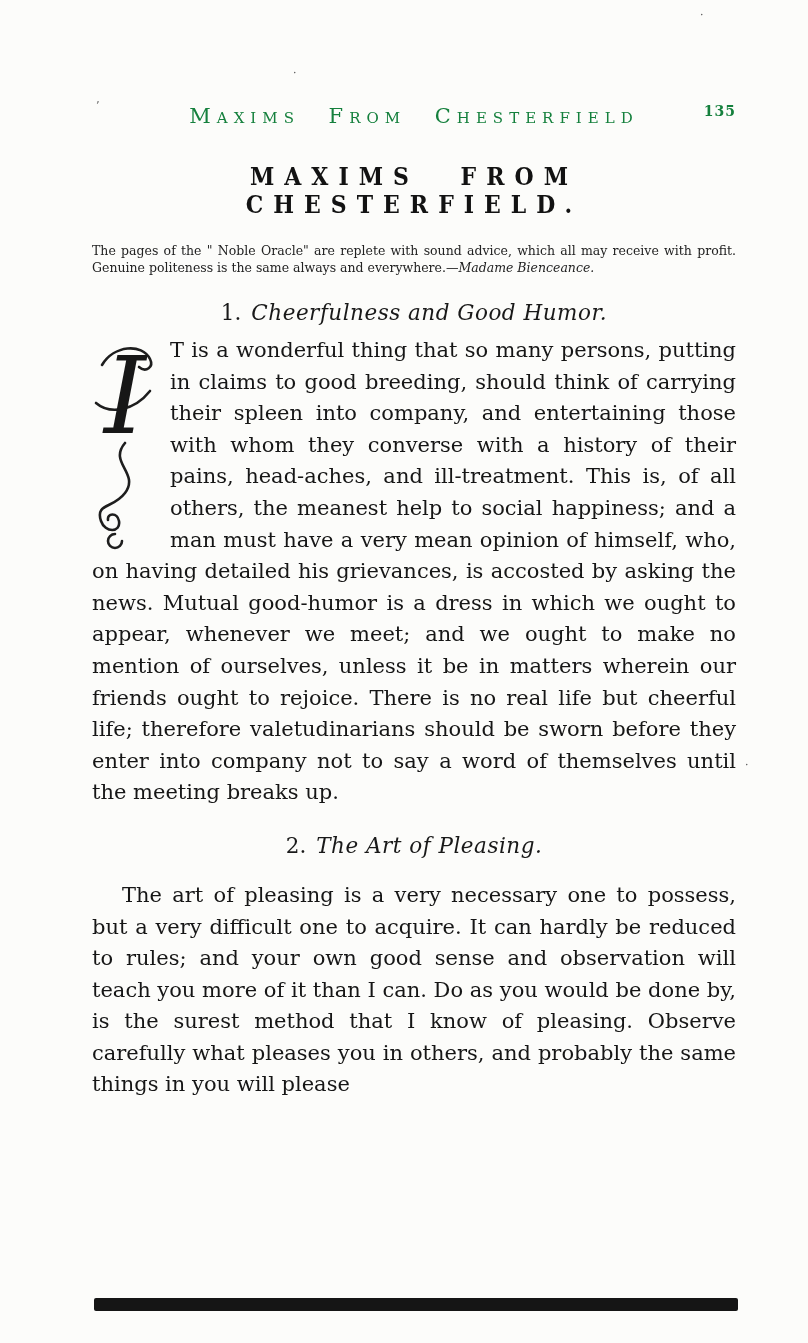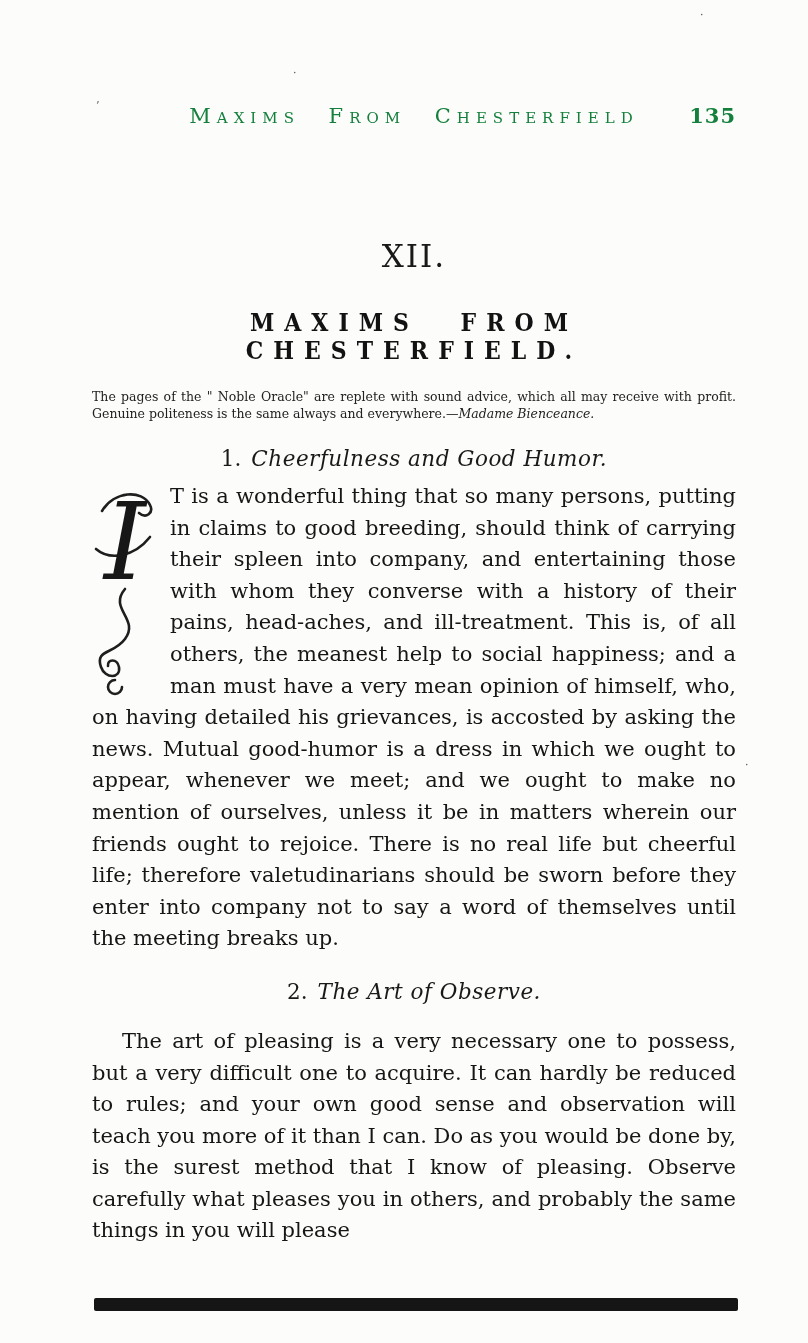--- a/index.html
+++ b/index.html
@@ -31,21 +31,21 @@
     word-spacing: 16px;
     color: #15803d;
   }
   .rh-page {
     position: absolute;
     right: 0;
     top: -1px;
     font-variant: normal;
     font-weight: bold;
     letter-spacing: 1px;
-    font-size: 21px;
+    font-size: 14px;
   }
   
   .chapter-number {
     margin-top: 110px;
     text-align: center;
     font-size: 31px;
     letter-spacing: 2px;
   }
   .chapter-title {
     margin-top: 36px;
@@ -114,21 +114,20 @@
 <body>
 
 <div class="page">
   <div class="content">
 
     <div class="running-header">
       <span class="rh-title">Maxims From Chesterfield</span>
       <span class="rh-page">135</span>
     </div>
 
-    <div class="chapter-number">XII.</div>
 
     <div class="chapter-title">MAXIMS FROM CHESTERFIELD.</div>
 
     <p class="epigraph"><span>The pages of the " Noble Oracle" are replete with sound advice, which all may receive with profit. Genuine politeness is the same always and everywhere.—</span><em>Madame Bienceance.</em></p>
 
     <h3 class="section-heading">
       <span class="num">1.</span><em class="ttl">Cheerfulness and Good Humor.</em>
     </h3>
 
     <p class="para">
@@ -139,21 +138,21 @@
             <path d="M4 64 C 18 76 42 72 58 52"></path>
             <path d="M33 104 C 16 124 48 134 33 154 C 21 170 3 164 9 182 C 13 194 29 194 27 182 C 25 173 15 174 16 181"></path>
             <path d="M30 202 a7 7 0 1 1 -7 -7"></path>
           </g>
           <text x="12" y="94" font-size="106" font-style="italic" font-family="DejaVu Serif, serif" fill="#171717">I</text>
         </svg>
       </span><span>T is a wonderful thing that so many persons, putting in claims to good breeding, should think of carrying their spleen into company, and entertaining those with whom they converse with a history of their pains, head-aches, and ill-treatment. This is, of all others, the meanest help to social happiness; and a man must have a very mean opinion of himself, who, on having detailed his grievances, is accosted by asking the news. Mutual good-humor is a dress in which we ought to appear, whenever we meet; and we ought to make no mention of ourselves, unless it be in matters wherein our friends ought to rejoice. There is no real life but cheerful life; therefore valetudinarians should be sworn before they enter into company not to say a word of themselves until the meeting breaks up.</span>
     </p>
 
     <h3 class="section-heading">
-      <span class="num">2.</span><em class="ttl">The Art of Observe.</em>
+      <span class="num">2.</span><em class="ttl">The Art of Pleasing.</em>
     </h3>
 
     <p class="para indent"><span>The art of pleasing is a very necessary one to possess, but a very difficult one to acquire. It can hardly be reduced to rules; and your own good sense and observation will teach you more of it than I can. Do as you would be done by, is the surest method that I know of pleasing. Observe carefully what pleases you in others, and probably the same things in you will please</span></p>
 
   </div>
 
   <span class="speck" style="left:96px; top:100px;">’</span>
   <span class="speck" style="left:293px; top:68px;">·</span>
   <span class="speck" style="left:700px; top:10px;">·</span>
   <span class="speck" style="left:745px; top:760px;">·</span>

